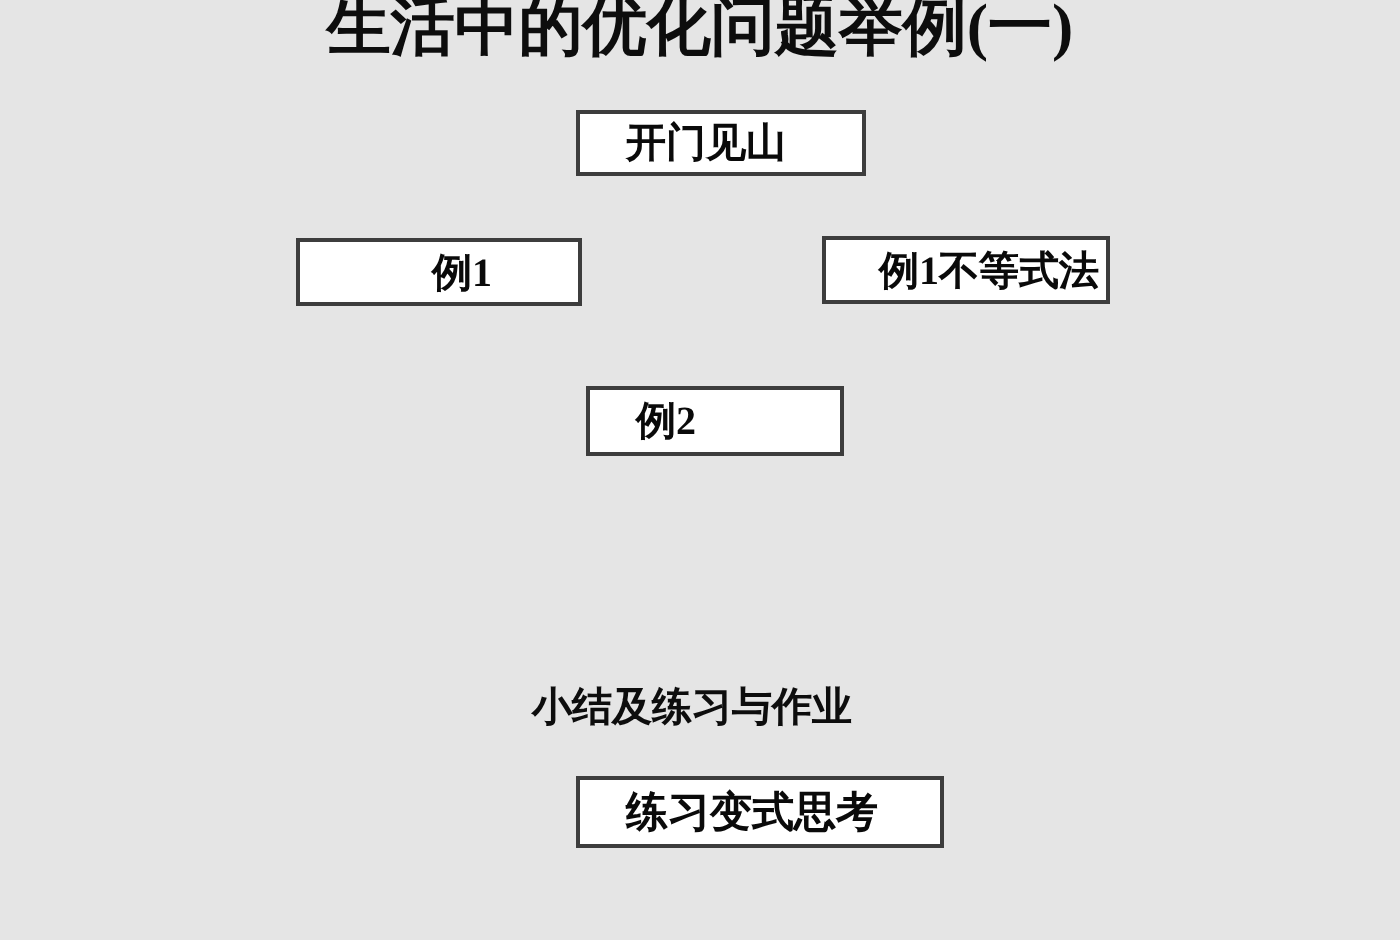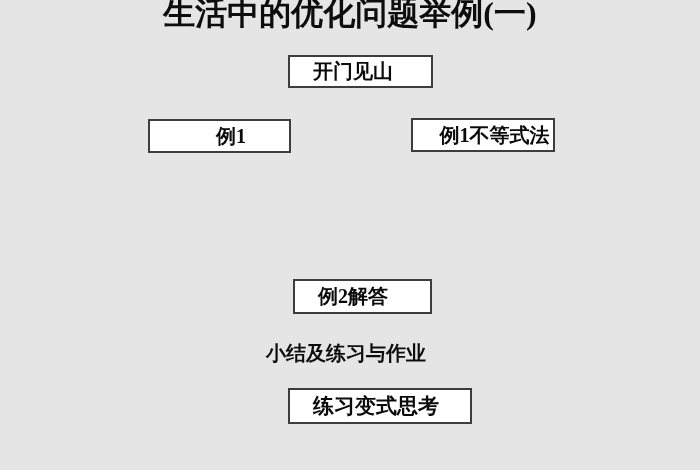--- a/index.html
+++ b/index.html
@@ -70,24 +70,24 @@
   </div>
 
   <div class="nav-box box-li1">
     <span>例1</span>
   </div>
 
   <div class="nav-box box-li1-ineq">
     <span>例1不等式法</span>
   </div>
 
+  <div class="nav-box box-li2">
+    <span>例2</span>
+  </div>
 
-  <div class="nav-box box-li2-sol">
-    <span>例2解答</span>
-  </div>
 
   <div class="subheading">小结及练习与作业</div>
 
   <div class="nav-box box-lianxi">
     <span>练习变式思考</span>
   </div>
 
 </div>
 
 </body></html>

